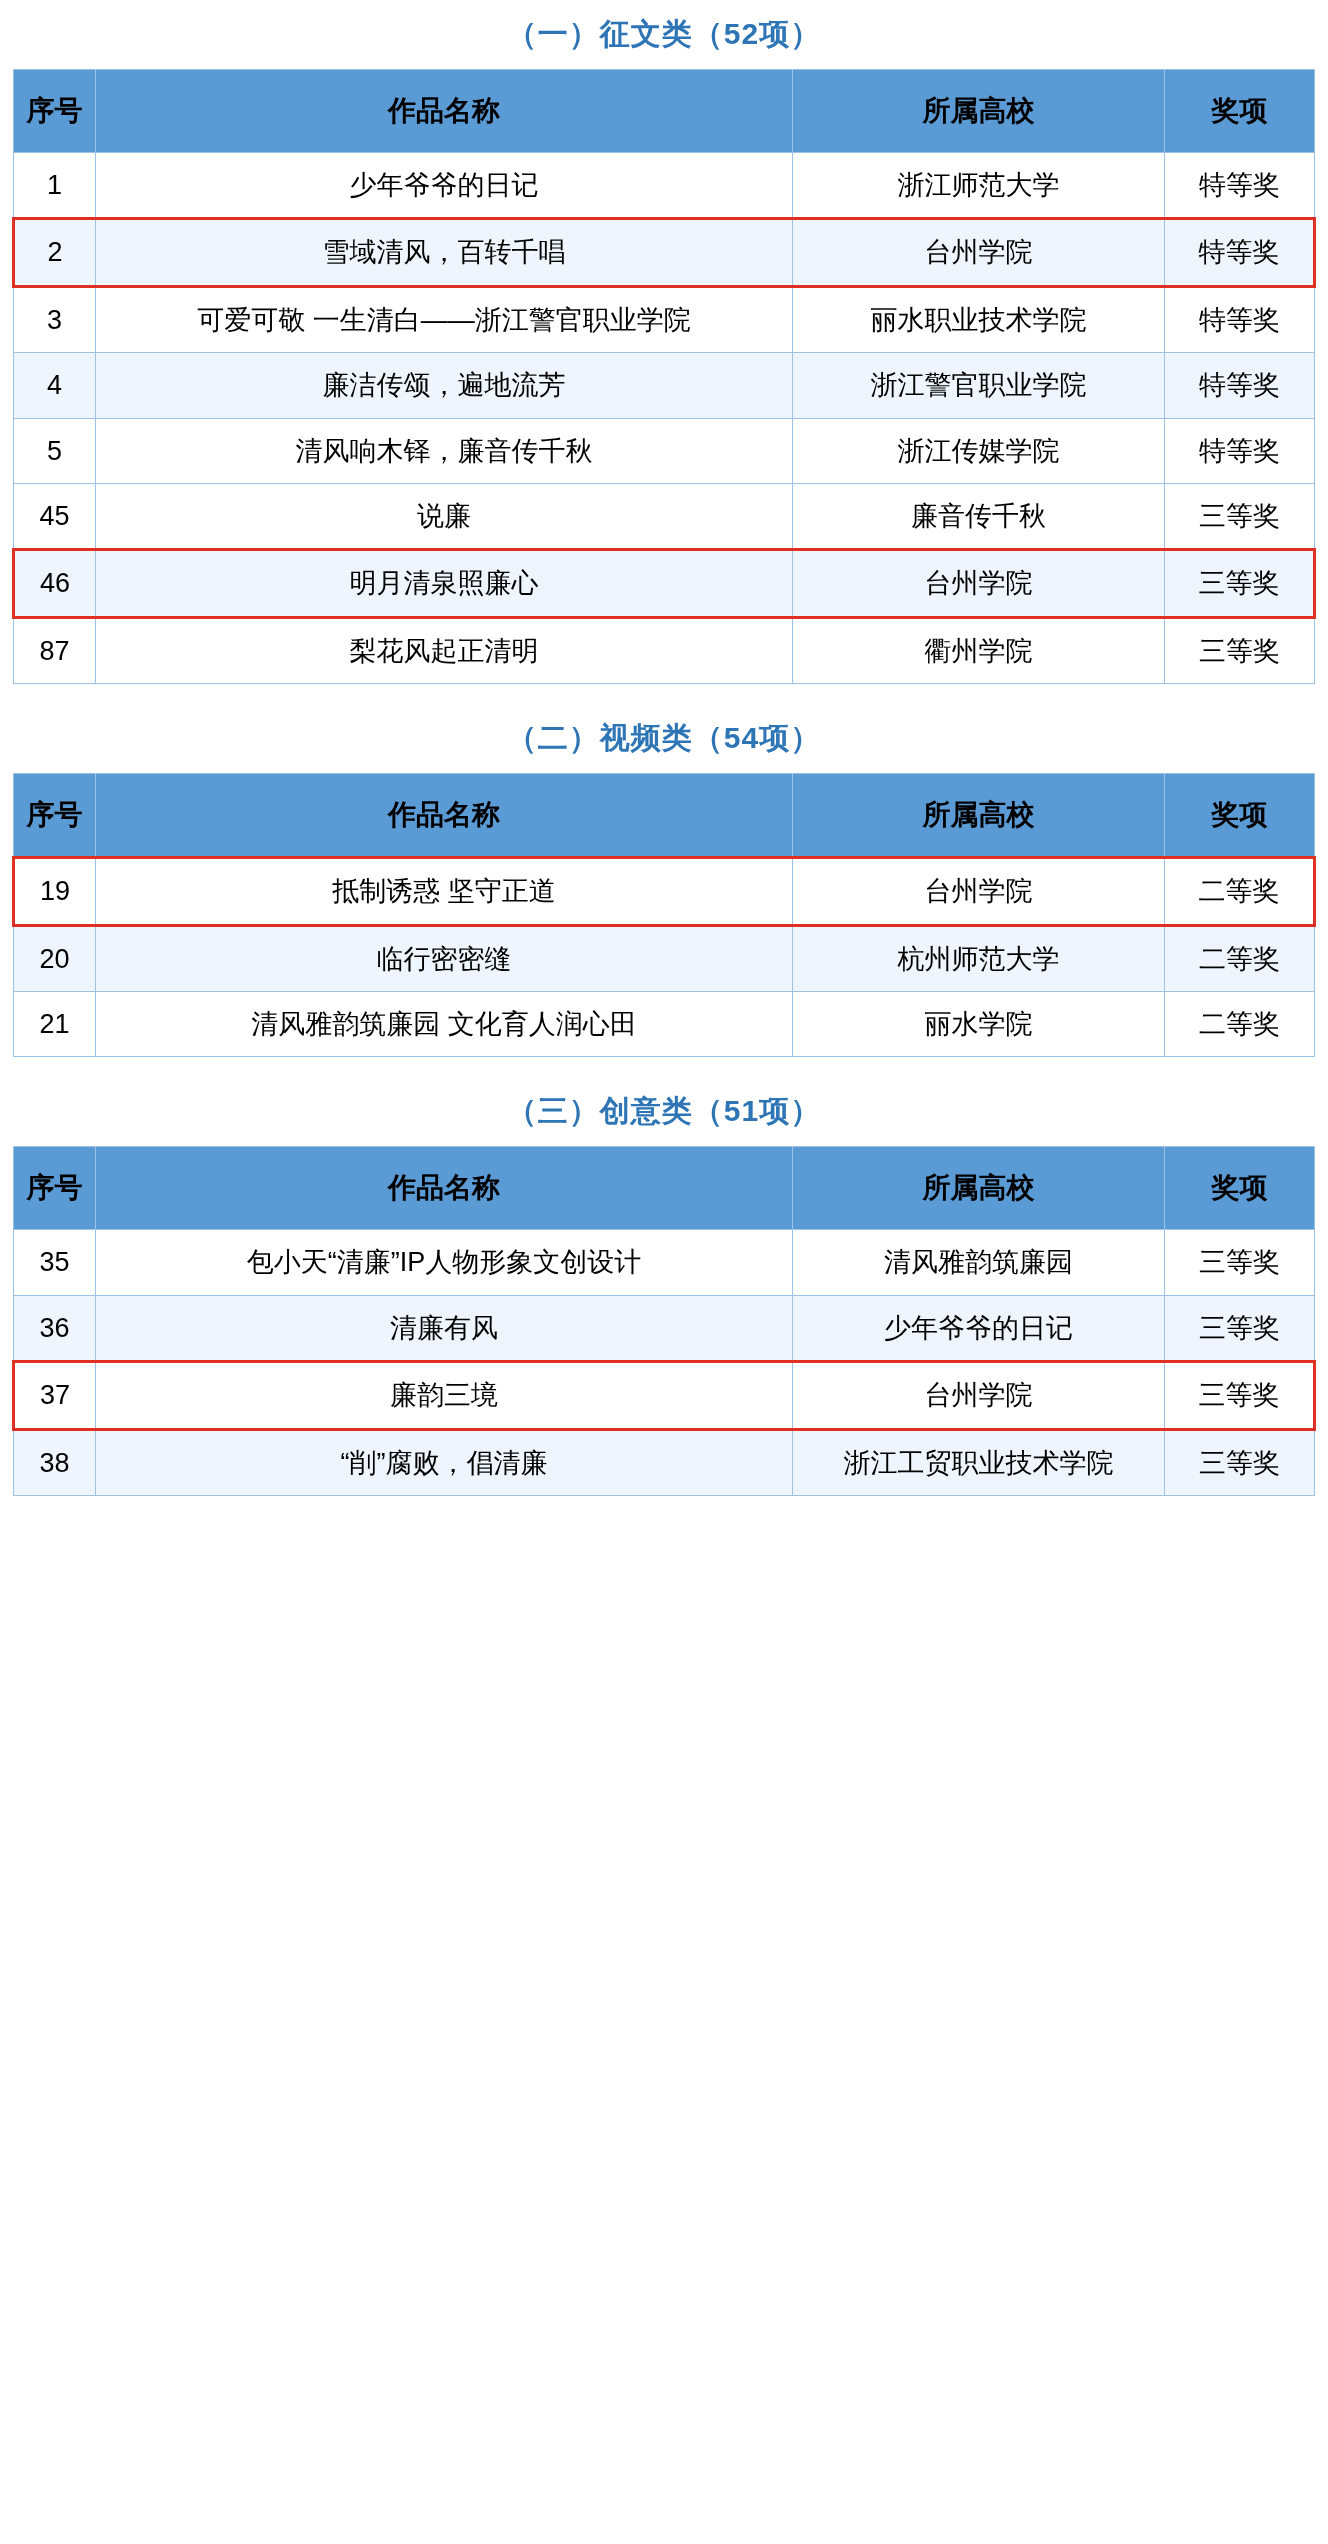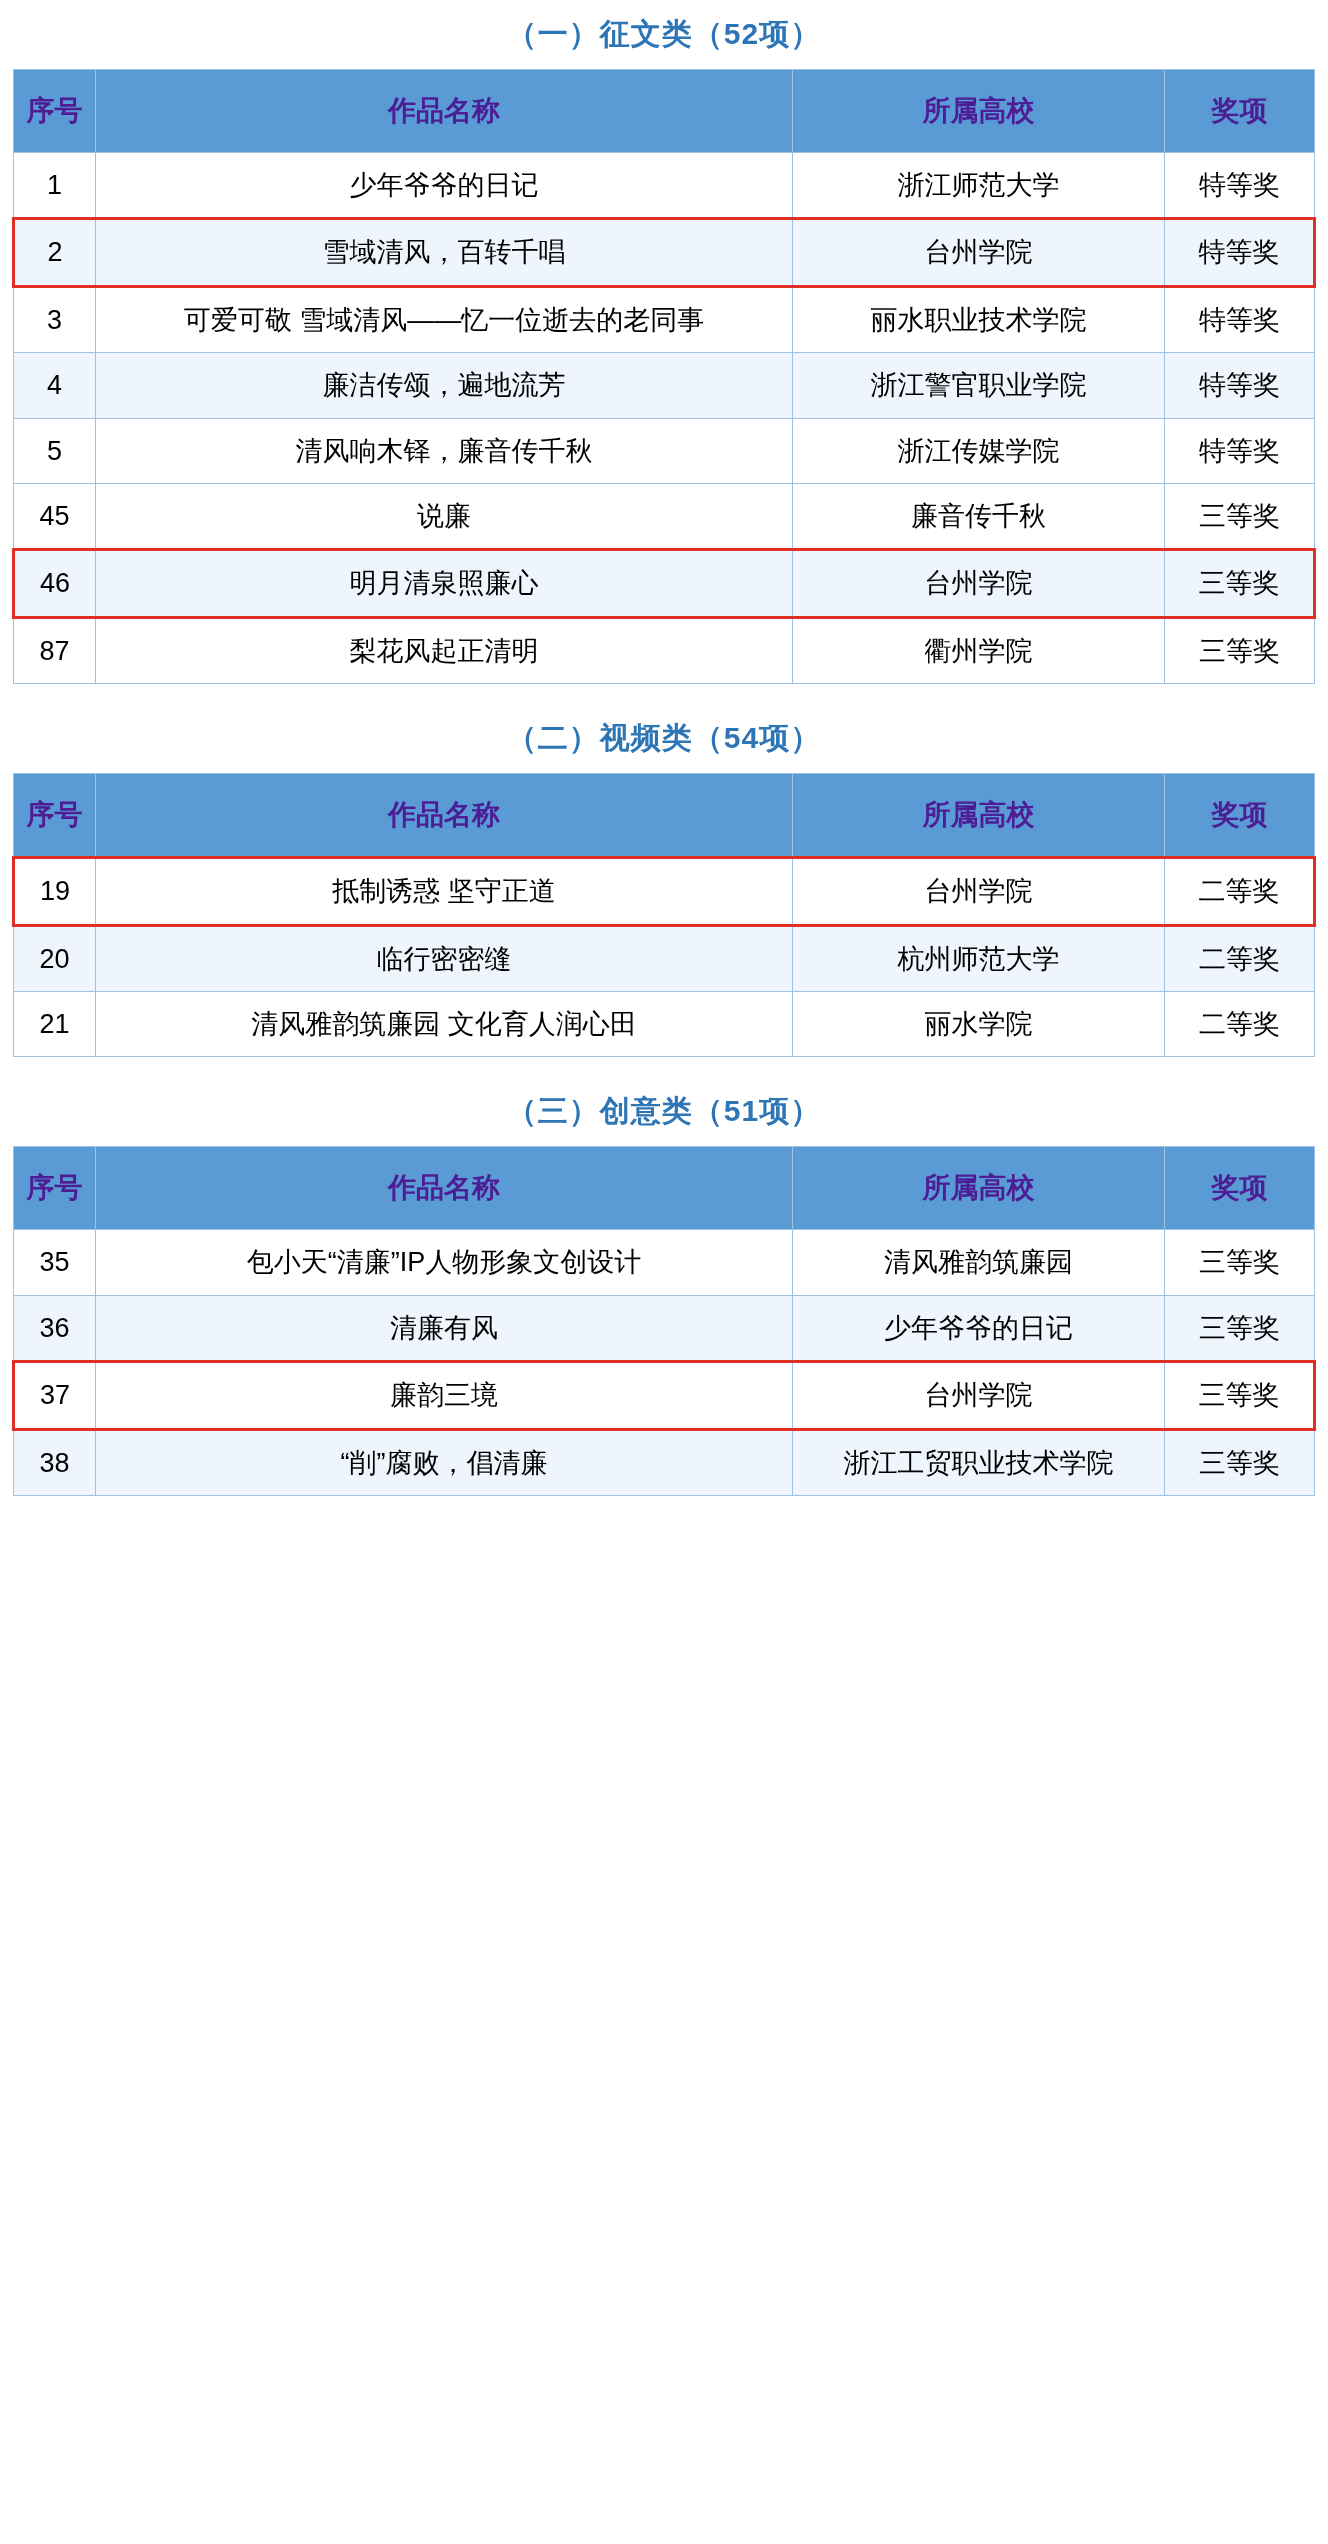--- a/index.html
+++ b/index.html
@@ -40,21 +40,21 @@
     text-align: center;
     vertical-align: middle;
     font-size: 27px;
     color: #000000;
     padding: 14px 6px;
     line-height: 1.35;
     word-break: break-all;
   }
   table.awards thead th {
     background: #5b9bd5;
-    color: #4c1d95;
+    color: #000000;
     font-weight: bold;
     font-size: 28px;
     padding: 22px 6px;
   }
   table.awards tbody tr td {
     background: #ffffff;
   }
   table.awards tbody tr.alt td {
     background: #eef5fc;
   }
@@ -110,21 +110,21 @@
               <td>特等奖</td>
             </tr>
             <tr class="hl alt">
               <td>2</td>
               <td>雪域清风，百转千唱</td>
               <td>台州学院</td>
               <td>特等奖</td>
             </tr>
             <tr>
               <td>3</td>
-              <td>可爱可敬 雪域清风——忆一位逝去的老同事</td>
+              <td>可爱可敬 一生清白——浙江警官职业学院</td>
               <td>丽水职业技术学院</td>
               <td>特等奖</td>
             </tr>
             <tr class="alt">
               <td>4</td>
               <td>廉洁传颂，遍地流芳</td>
               <td>浙江警官职业学院</td>
               <td>特等奖</td>
             </tr>
             <tr>

